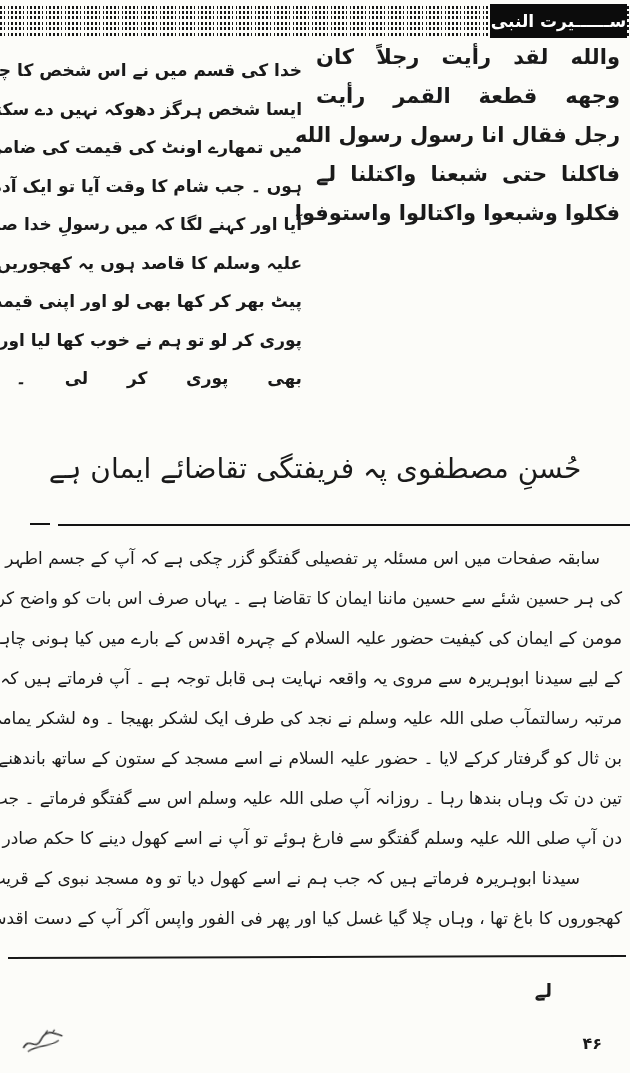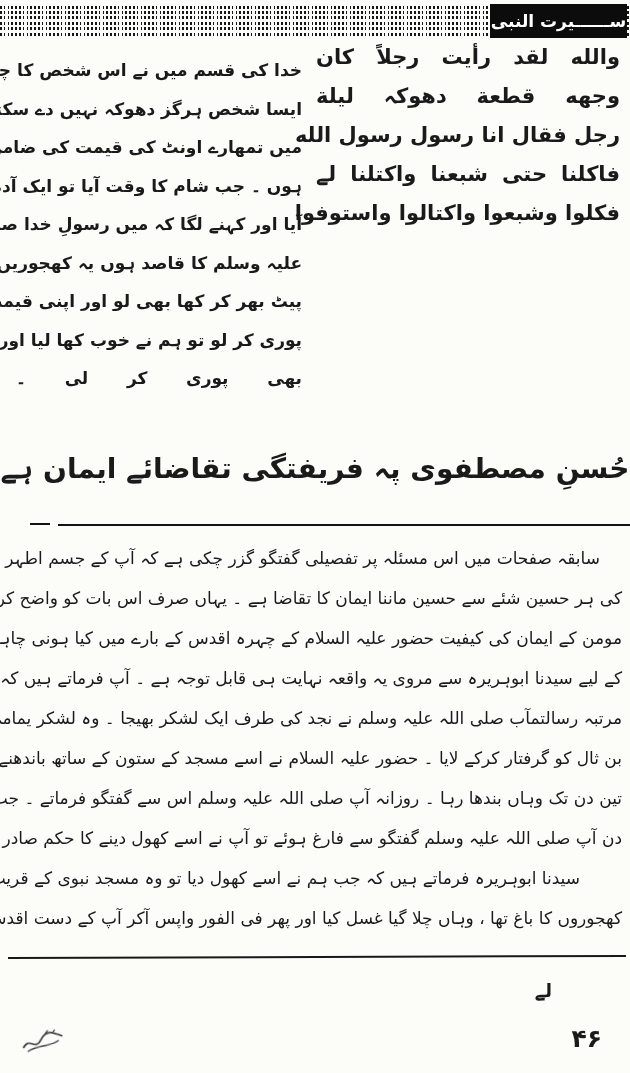--- a/index.html
+++ b/index.html
@@ -34,21 +34,21 @@
     text-align:justify; text-align-last:justify; padding:0 4px 0 14px;
   }
   .col-urdu {
     width:286px; font-size:17px; line-height:38.5px; padding-top:13px;
     text-align:justify; text-align-last:justify;
   }
   .col div { white-space:nowrap; overflow:visible; }
   
   .heading {
     position:absolute; top:452px; left:0; right:0;
-    text-align:center; font-size:28px; font-weight:bold;
+    text-align:center; font-size:28px; font-weight:normal;
     letter-spacing:-0.5px; direction:rtl;
   }
   .heading-rule {
     position:absolute; top:524px; left:58px; right:0;
     border-top:2.5px solid #131313;
   }
   .heading-dash {
     position:absolute; top:523px; left:30px; width:20px;
     border-top:2px solid #131313;
   }
@@ -69,41 +69,41 @@
     border-top:2.2px solid #181818; transform:rotate(-0.2deg);
   }
   .footnote {
     position:absolute; top:980px; right:78px;
     direction:rtl; display:flex; gap:20px;
     font-size:18px; font-weight:bold;
   }
   
   .page-number {
     position:absolute; bottom:20px; right:28px;
-    font-size:25px; font-weight:bold;
+    font-size:16px; font-weight:bold;
   }
   .stamp {
     position:absolute; bottom:14px; left:20px;
     opacity:.85; filter:blur(.3px); transform:rotate(-6deg);
   }
 </style>
 </head>
 <body>
 
 <div class="page">
 
   <div class="header-band"></div>
   <div class="title-box">
     <span>ســــــیرت النبی</span>
   </div>
 
   <div class="columns">
     <div class="col col-arabic">
       <div>والله لقد رأيت رجلاً كان</div>
-      <div>وجهه قطعة دھوکہ ليلة</div>
+      <div>وجهه قطعة القمر رأيت</div>
       <div>رجل فقال انا رسول رسول الله</div>
       <div>فاكلنا حتی شبعنا واكتلنا لے</div>
       <div>فكلوا وشبعوا واكتالوا واستوفوا</div>
     </div>
     <div class="col col-urdu">
       <div>خدا کی قسم میں نے اس شخص کا چہرہ</div>
       <div>ایسا شخص ہرگز دھوکہ نہیں دے سکتا ۔</div>
       <div>میں تمھارے اونٹ کی قیمت کی ضامن</div>
       <div>ہوں ۔ جب شام کا وقت آیا تو ایک آدمی</div>
       <div>آیا اور کہنے لگا کہ میں رسولِ خدا صلی اللہ</div>

